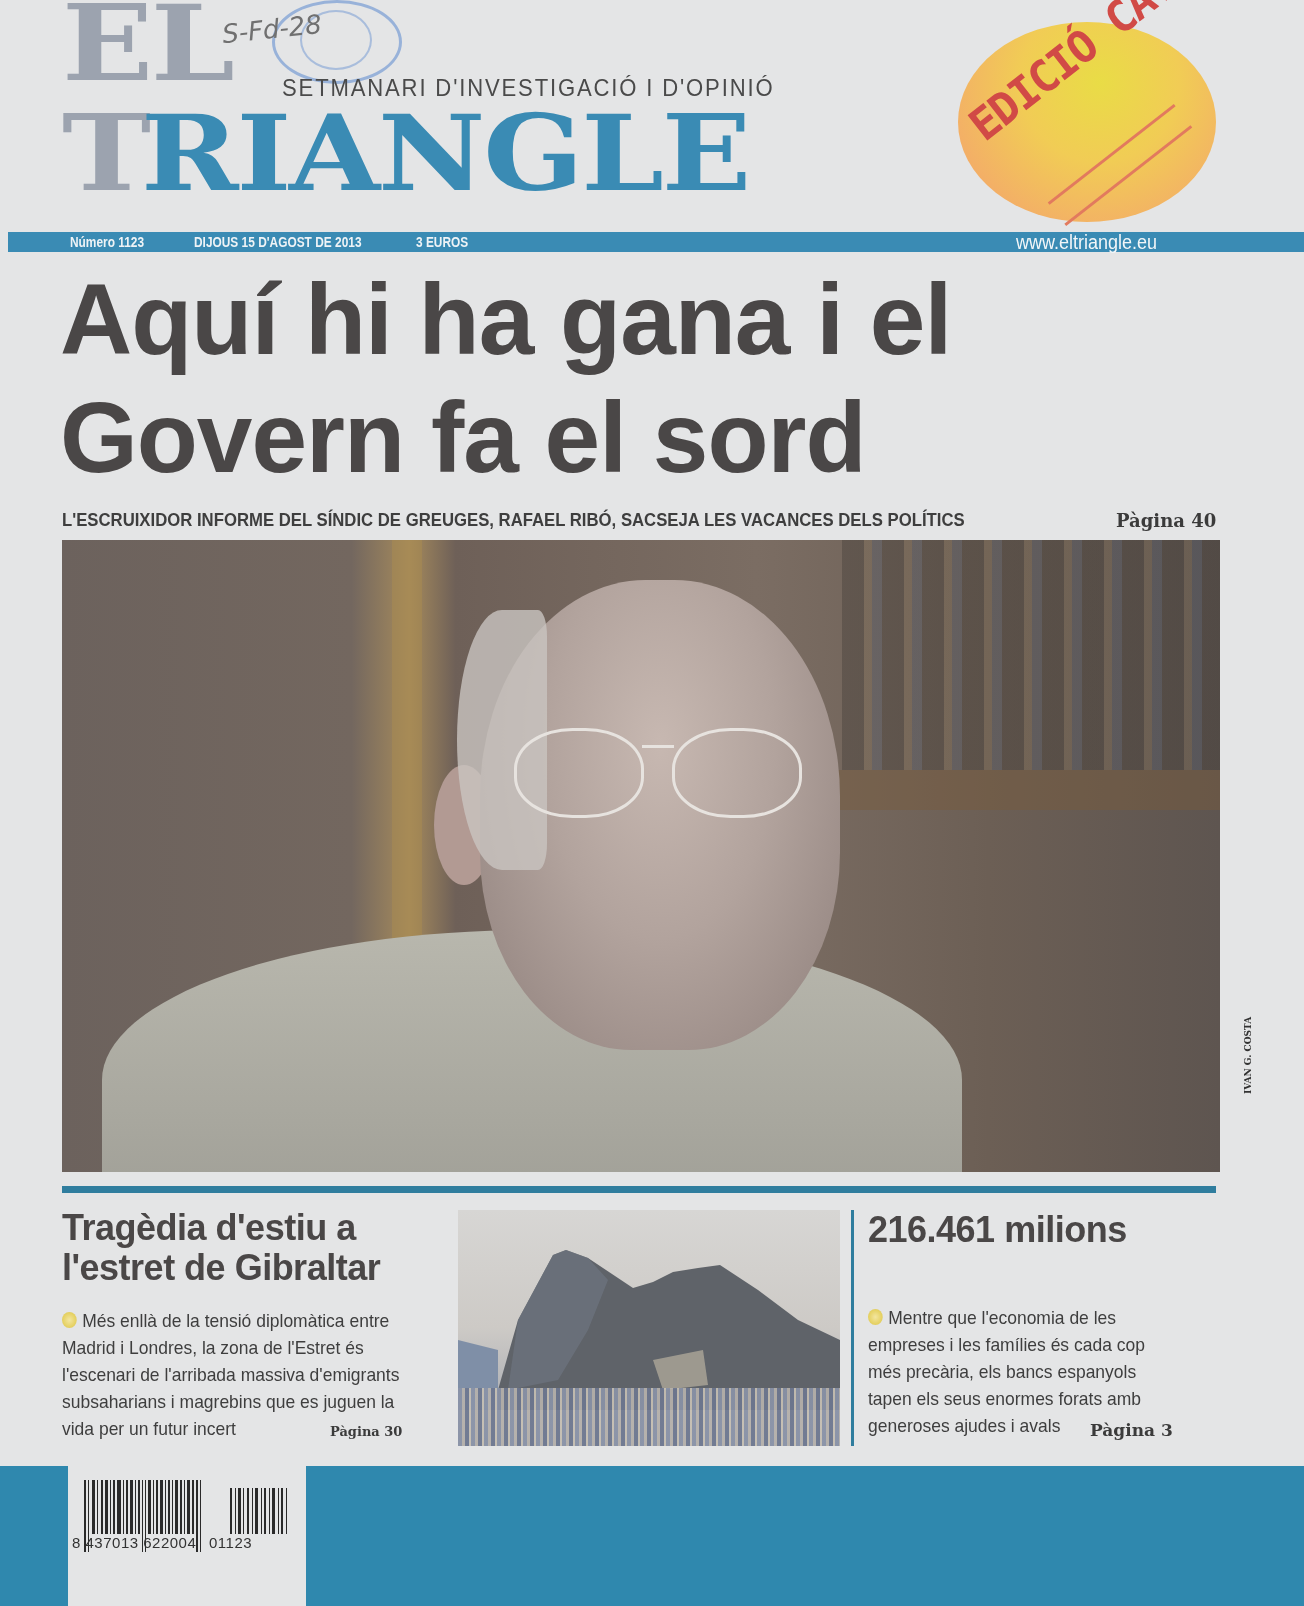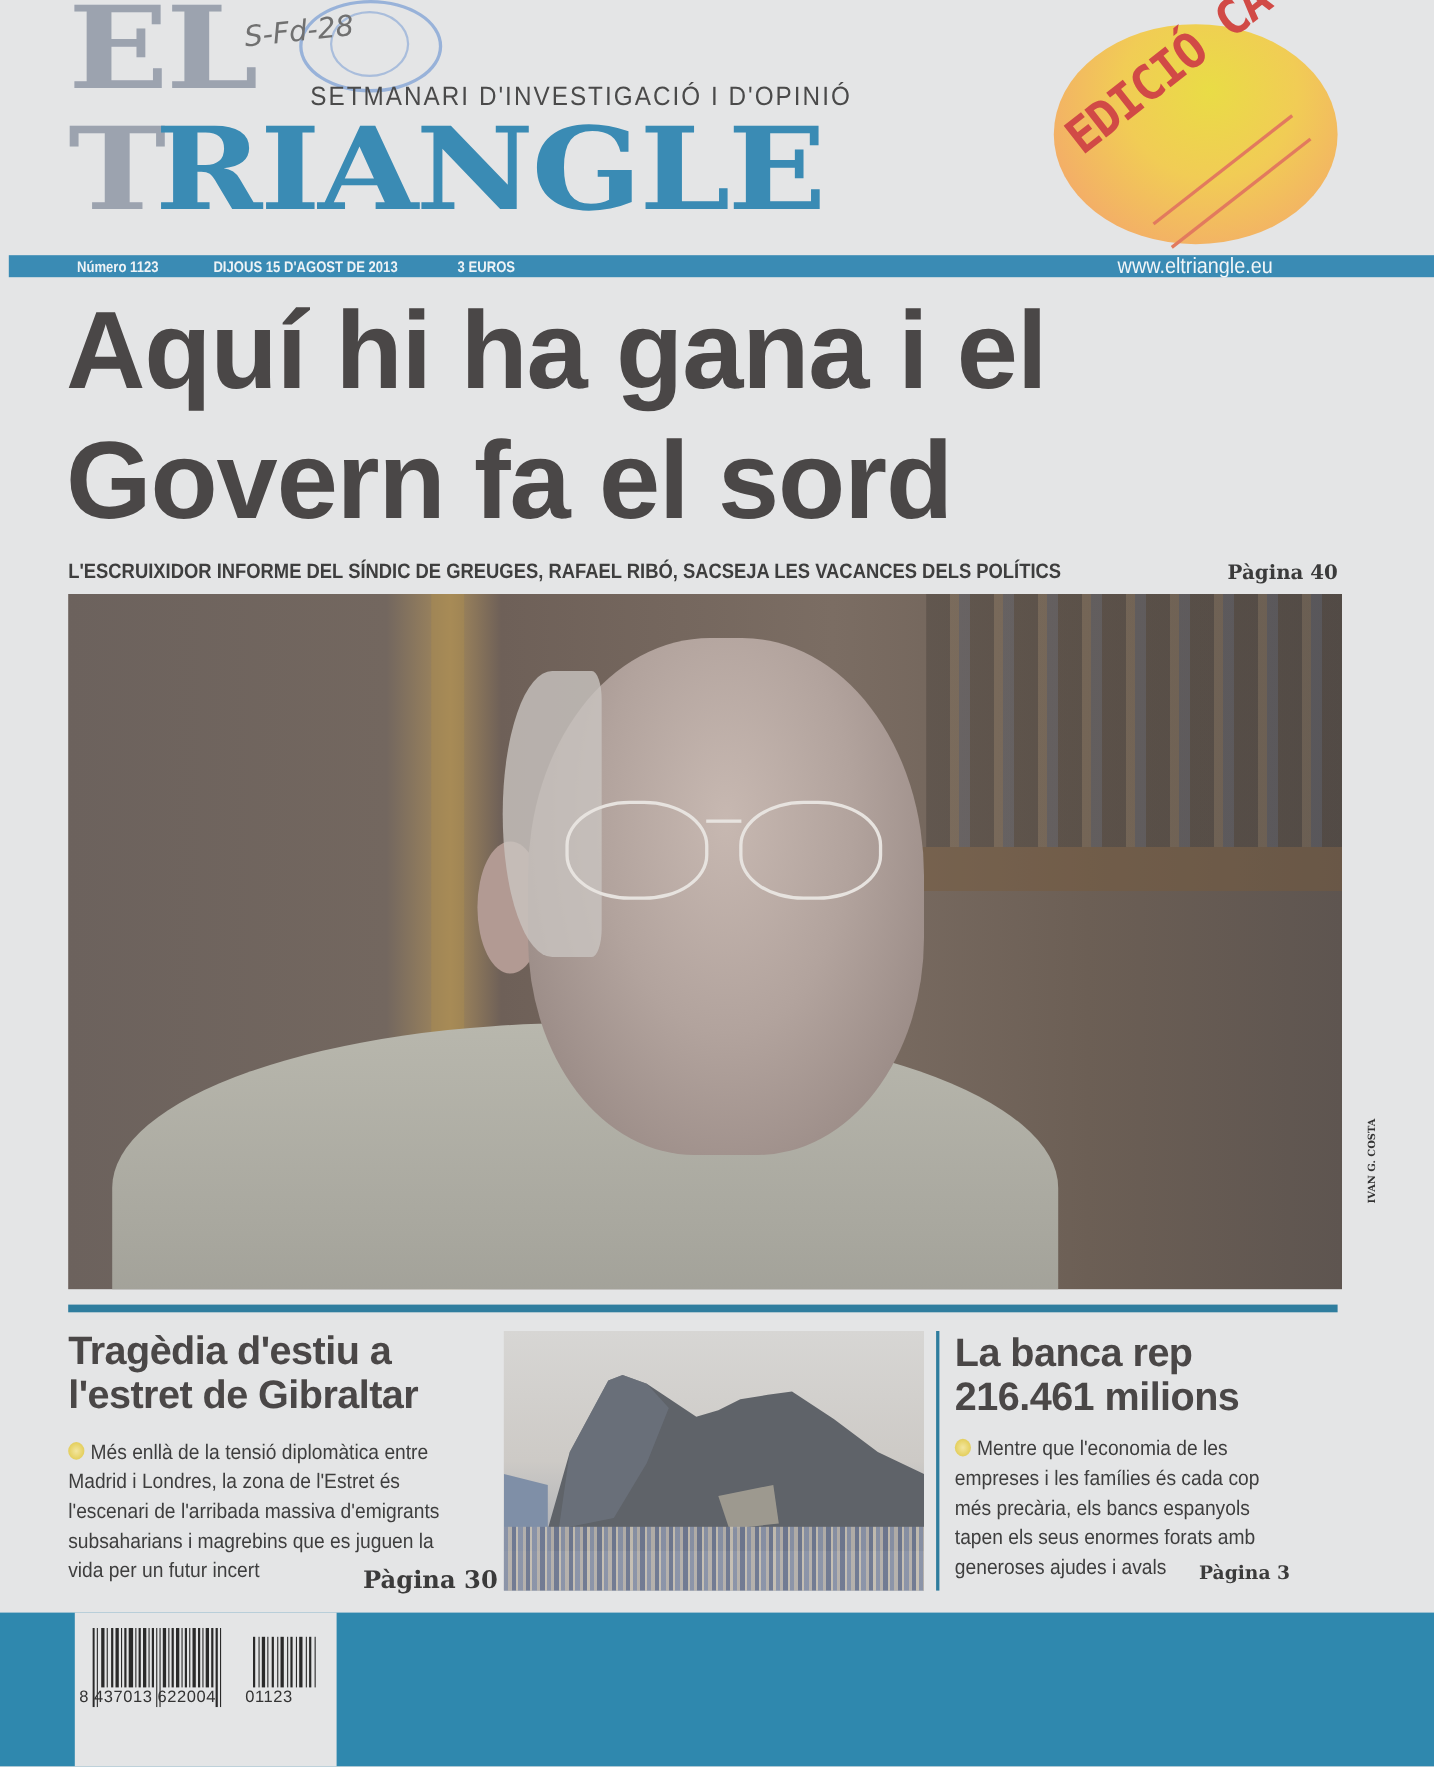--- a/index.html
+++ b/index.html
@@ -134,21 +134,21 @@
   .story-body {
     font-size:19px; line-height:27px; color:#3e3e3e;
     transform:scaleX(0.92); transform-origin:left top;
   }
   .bullet {
     display:inline-block; width:16px; height:16px; border-radius:50%;
     background:radial-gradient(circle,#f3e6a0 0%,#e6d265 60%,#d7c252 100%); margin-right:6px; vertical-align:-1px;
   }
   .s1-title { left:62px; top:1208px; width:400px; }
   .s1-body { left:62px; top:1307px; width:420px; }
-  .s1-page { left:330px; top:1424px; font-size:22px;text-align:center; }
+  .s1-page { left:330px; top:1424px; font-size:13px;text-align:center; }
 
   .gib {
     left:458px; top:1210px; width:382px; height:236px; overflow:hidden;
     background:linear-gradient(180deg,#d7d6d4 0%,#cdcac6 50%,#9aa0ab 100%);
   }
   .gib .rock {
     position:absolute; left:0; top:0; width:382px; height:236px;
   }
   .gib .town {
     position:absolute; left:0; top:178px; width:382px; height:60px;
@@ -234,21 +234,20 @@
     <path d="M60 110 L95 45 L108 40 L130 48 L150 70 L130 120 L100 170 L50 180 Z" fill="#6e7580" opacity="0.7"></path>
     <path d="M195 150 L245 140 L250 175 L205 180 Z" fill="#b8b09f" opacity="0.7"></path>
     <path d="M0 130 L40 140 L40 200 L0 200 Z" fill="#7f8fa7"></path>
   </svg>
   <div class="town"></div>
 </div>
 
 <div class="abs vrule"></div>
 
 <div class="abs story-title s2-title">
-  <div>La banca rep</div>
   <div>216.461 milions</div>
 </div>
 <div class="abs story-body s2-body">
   <div><span class="bullet"></span><span>Mentre que l'economia de les</span></div>
   <div>empreses i les famílies és cada cop</div>
   <div>més precària, els bancs espanyols</div>
   <div>tapen els seus enormes forats amb</div>
   <div>generoses ajudes i avals</div>
 </div>
 <div class="abs page-ref s2-page">Pàgina 3</div>
@@ -298,14 +297,14 @@
     <rect x="180" y="8" width="2" height="46"></rect>
       <rect x="185" y="8" width="1" height="46"></rect>
     <rect x="188" y="8" width="3" height="46"></rect>
       <rect x="194" y="8" width="1" height="46"></rect>
     <rect x="197" y="8" width="2" height="46"></rect>
       <rect x="202" y="8" width="1" height="46"></rect>
   </g>
 </svg>
 <div class="abs barcode-num">
   <span>8 437013 622004</span>
-  <span style="margin-left:22px;">01123</span>
+  <span style="margin-left:8px;">01123</span>
 </div>
 
 </body></html>

